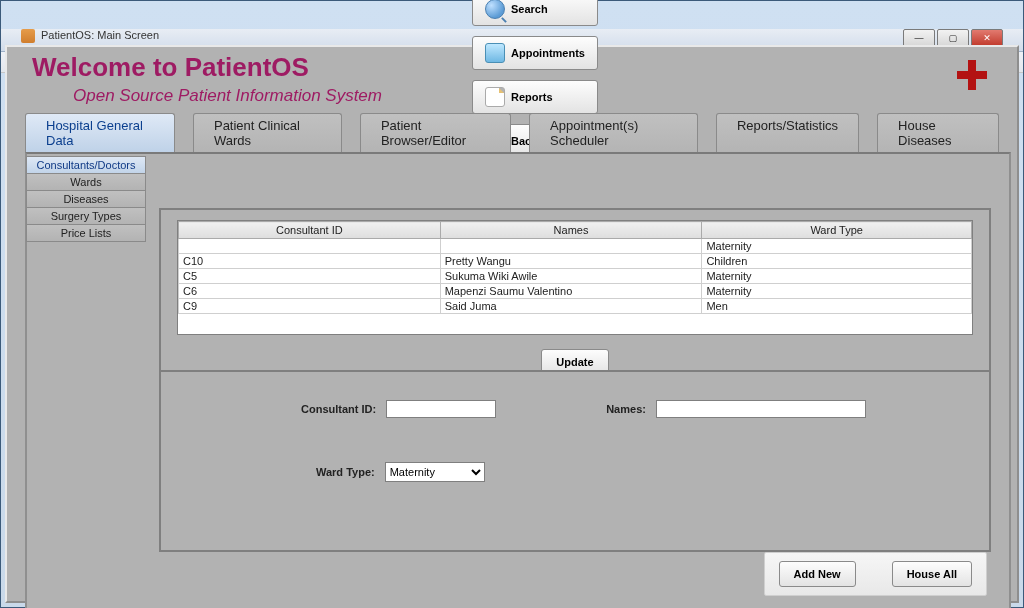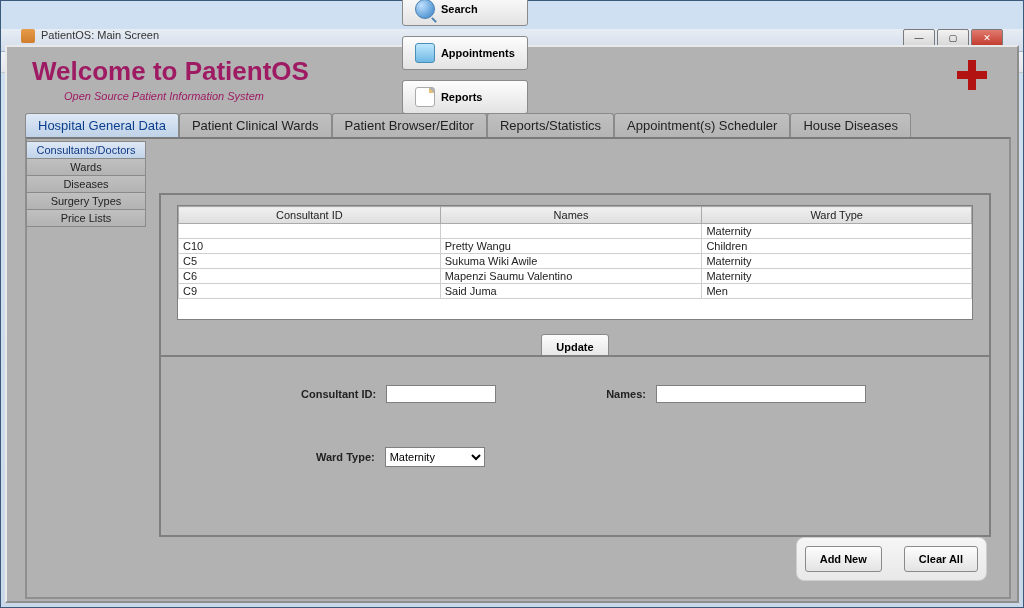--- a/index.html
+++ b/index.html
@@ -85,22 +85,22 @@
 }
 .brand h1 {
   margin: 3px;
   font-size: 26px;
   font-weight: bold;
   color: #9e1b63;
 }
 .brand .tagline {
   color: #9e1b63;
   font-style: italic;
-  font-size: 11px;
-  margin-left: 35px;
+  font-size: 17px;
+  margin-left: 44px;
   display: block;
 }
 .toolbar {
   display: flex;
   gap: 10px;
   margin-left: 90px;
   flex-direction: column;
 }
 .tool-btn {
   height: 34px;
@@ -135,22 +135,22 @@
 .redcross::after  { top:11px; left:0; height:8px; width:30px; }
 
 .tabs {
   display: flex;
   margin: 10px 0 0 18px;
 }
 .tab {
   border: 1px solid #8a8a8a;
   border-bottom: none;
   border-radius: 3px 3px 0 0;
-  padding: 4px 12px;
-  margin-right: 0;
+  padding: 4px 20px;
+  margin-right: 18px;
   font-size: 13px;
   background: linear-gradient(#c0c0c0, #b4b4b4);
   color: #222;
   cursor: default;
 }
 .tab.active {
   background: linear-gradient(#dfe9f6, #bfd2e8);
   color: #0b3f8e;
   font-weight: 400;
 }
@@ -255,25 +255,25 @@
   height: 20px;
   background: #fff;
   font-size: 11px;
   width: 100px;
 }
 .bottom-actions {
   position: absolute;
   right: 22px;
   top: 398px;
   display: flex;
-  gap: 22px;
+  gap: 36px;
   background: linear-gradient(#f6f6f6, #e8e8e8);
   border: 1px solid #cfcfcf;
-  border-radius: 8px;
-  padding: 8px 8px;
+  border-radius: 2px;
+  padding: 8px 14px;
 }
 </style>
 </head>
 <body>
 
 <div class="window">
   <div class="titlebar">
     <span class="java-icon"></span>
     <span class="title">PatientOS: Main Screen</span>
     <div class="window-controls">
@@ -312,22 +312,22 @@
           <span>Backup</span>
         </button>
       </div>
       <div class="redcross"></div>
     </div>
 
     <div class="tabs">
       <div class="tab active">Hospital General Data</div>
       <div class="tab">Patient Clinical Wards</div>
       <div class="tab">Patient Browser/Editor</div>
+      <div class="tab">Appointment(s) Scheduler</div>
       <div class="tab">Reports/Statistics</div>
-      <div class="tab">Appointment(s) Scheduler</div>
       <div class="tab">House Diseases</div>
     </div>
 
     <div class="tabpanel">
       <div class="sidetabs">
         <div class="sidetab active">Consultants/Doctors</div>
         <div class="sidetab">Wards</div>
         <div class="sidetab">Diseases</div>
         <div class="sidetab">Surgery Types</div>
         <div class="sidetab">Price Lists</div>
@@ -395,18 +395,18 @@
           <div style="flex:0 0 115px"></div>
           <label>Ward Type:</label>
           <select class="combo">
             <option>Maternity</option>
           </select>
         </div>
       </div>
 
       <div class="bottom-actions">
         <button class="btn">Add New</button>
-        <button class="btn">Clear All</button>
+        <button class="btn">House All</button>
       </div>
 
     </div>
   </div>
 </div>
 
 </body></html>

